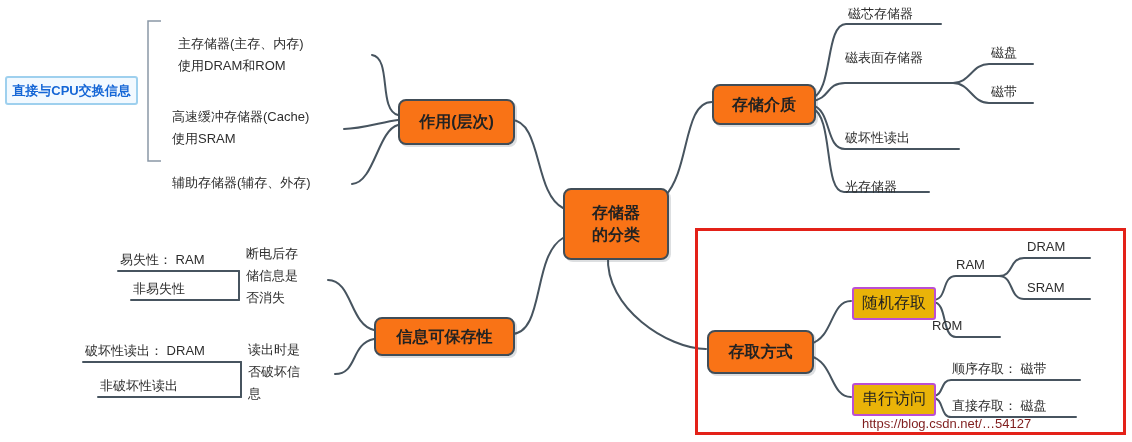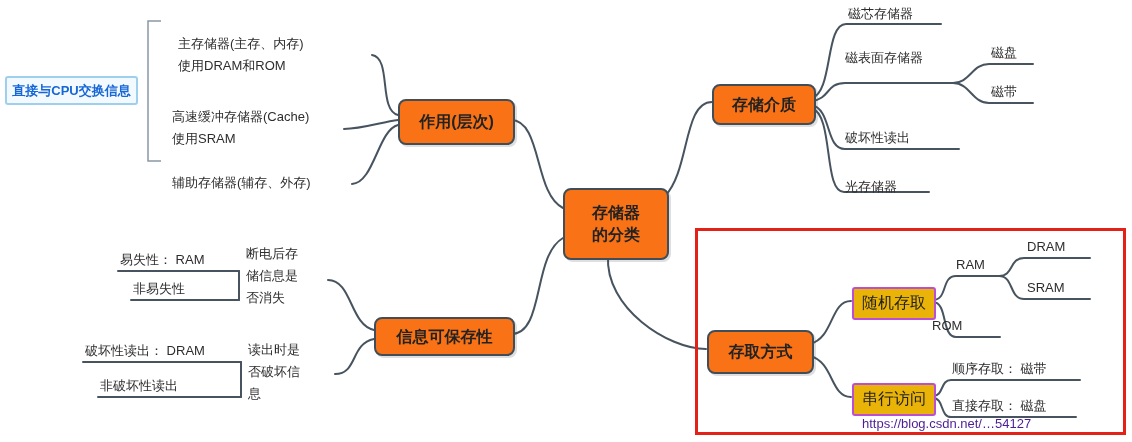--- a/index.html
+++ b/index.html
@@ -73,21 +73,21 @@
   }
   .red-frame {
     position: absolute;
     border: 3px solid #e32118;
     background: transparent;
     z-index: 6;
     pointer-events: none;
   }
   .watermark {
     position: absolute;
-    color: #4c1d95;
+    color: #7f1d1d;
     font-size: 13px;
     z-index: 2;
     white-space: nowrap;
   }
 </style>
 </head>
 <body>
 
 <div id="canvas">
 

